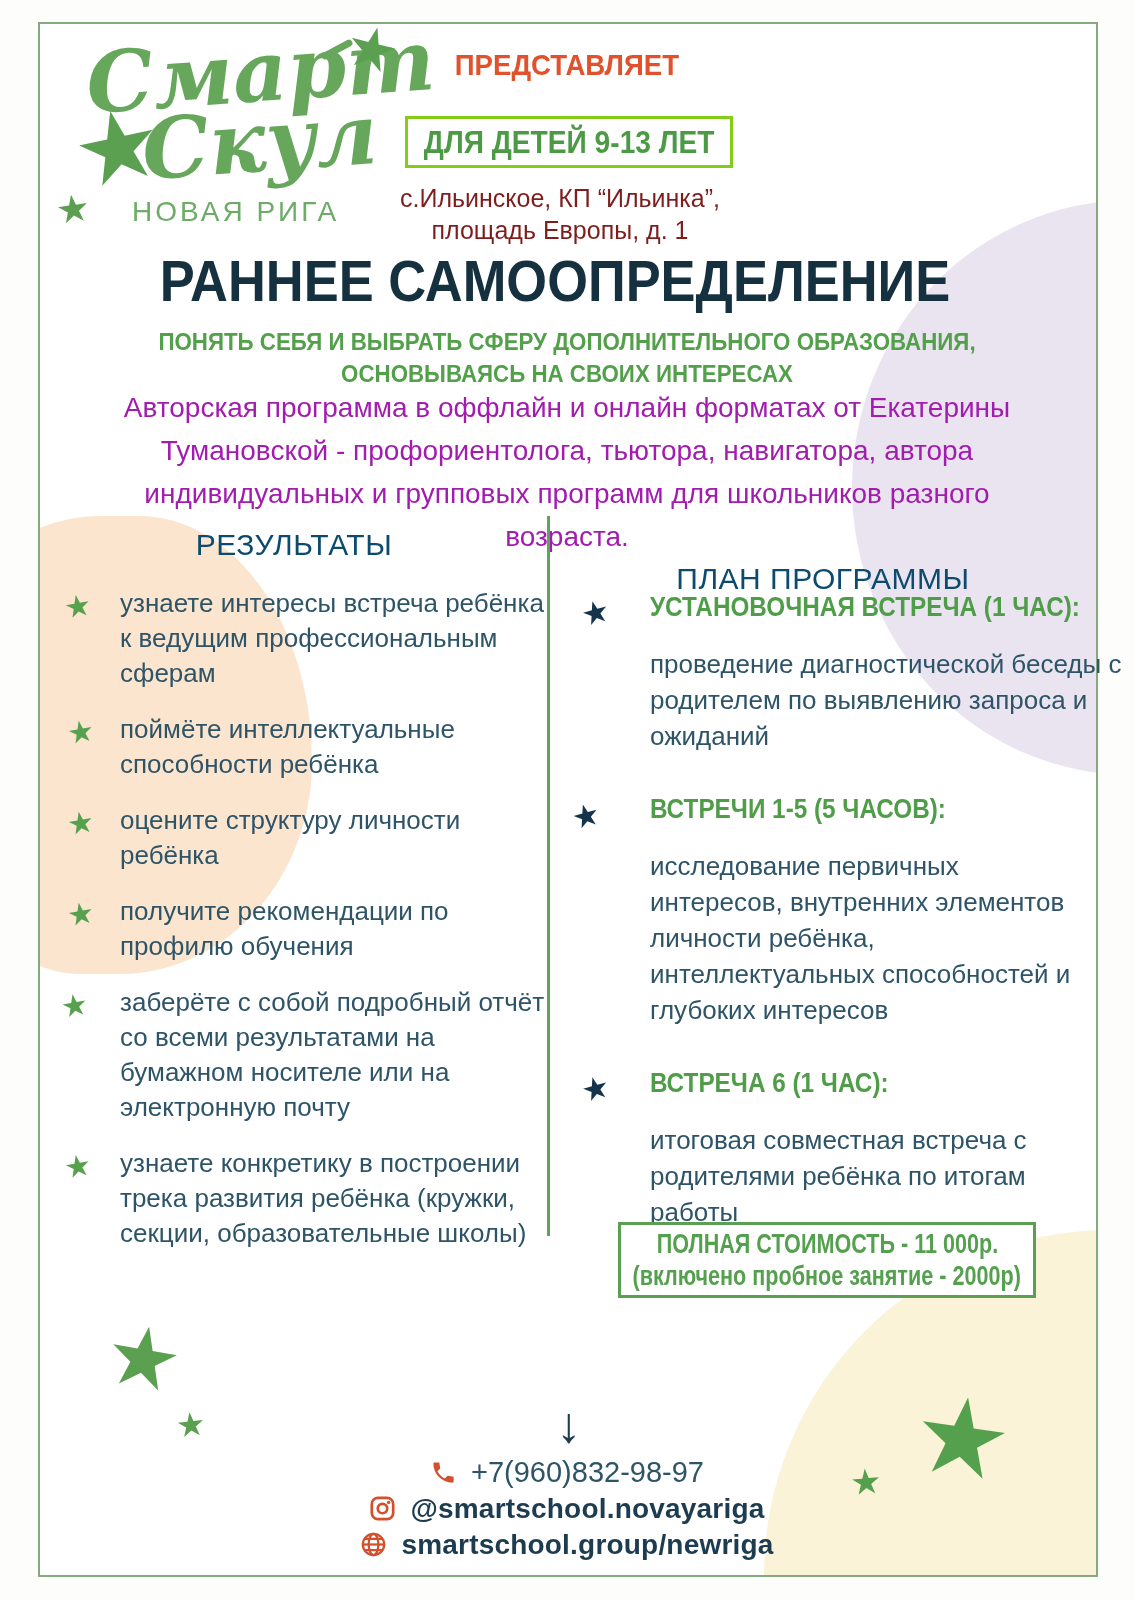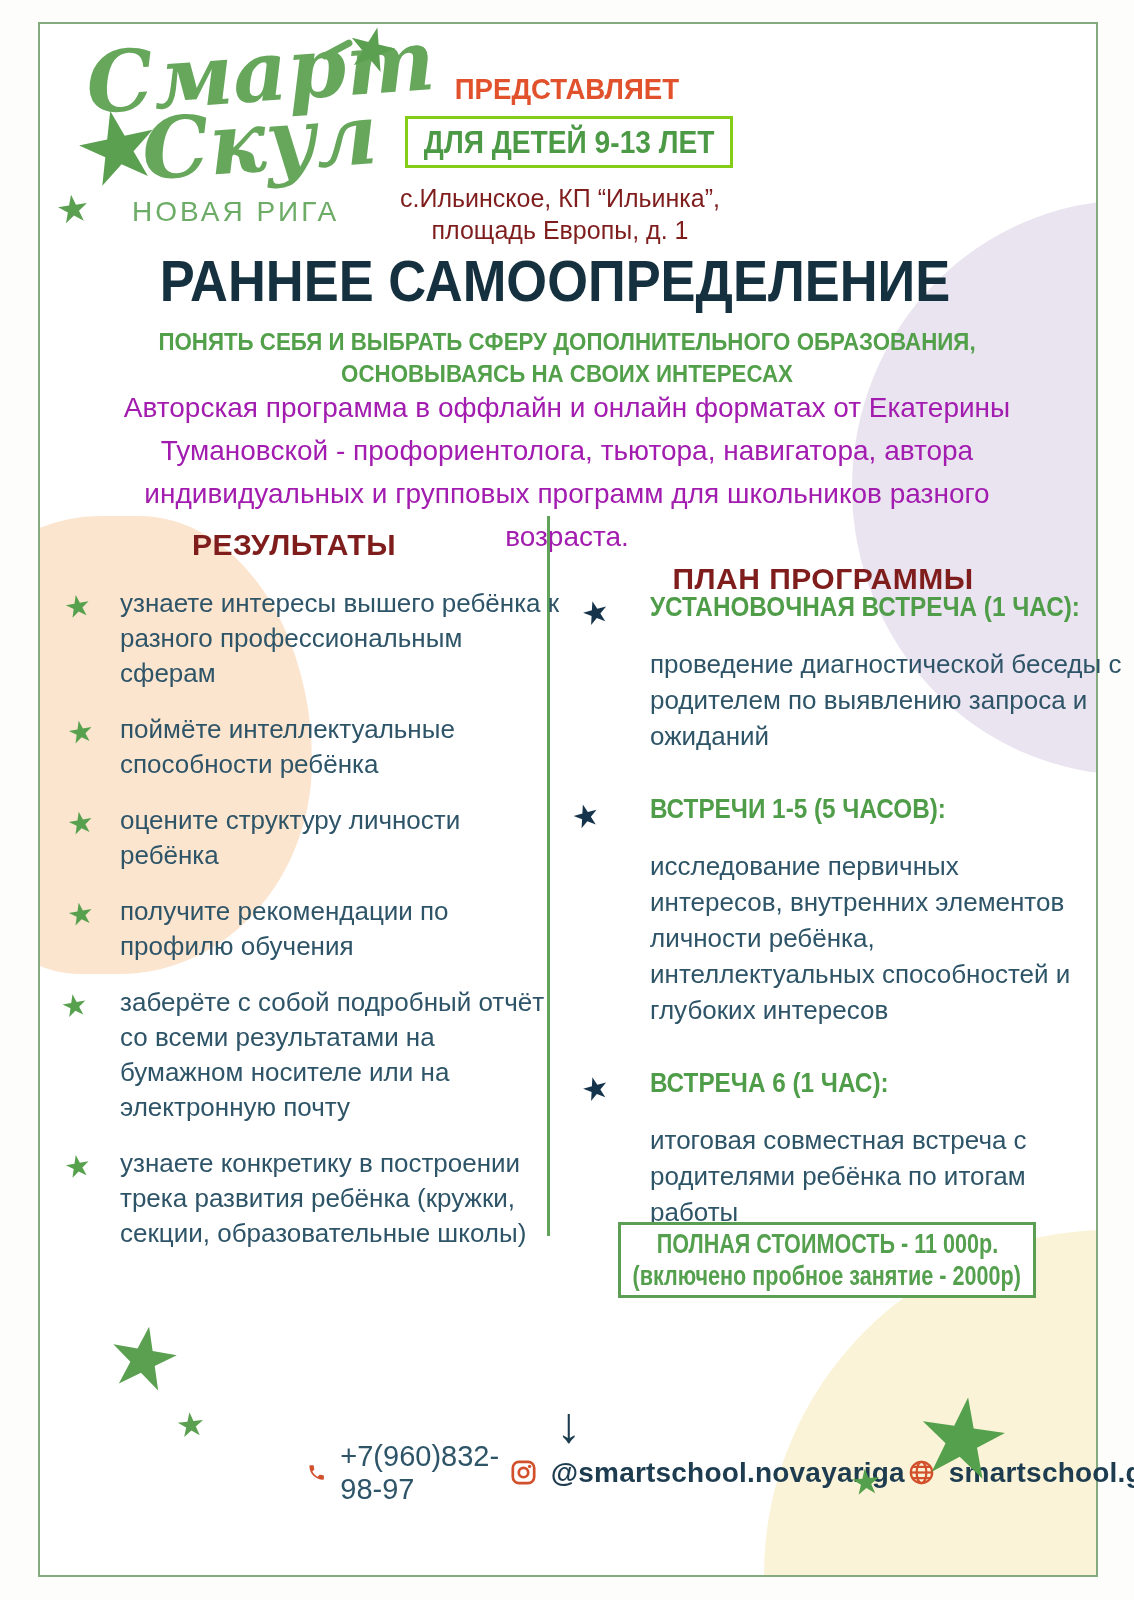--- a/index.html
+++ b/index.html
@@ -27,39 +27,39 @@
   .star-br-small{left:850px;top:1464px;font-size:35px;transform:rotate(-5deg);color:#54a04c;}
   
   .logo1,.logo2{position:absolute;z-index:2;font-family:"DejaVu Serif",serif;font-style:italic;
     font-weight:bold;color:#66a75c;transform:rotate(-4deg);}
   .logo1{left:86px;top:22px;font-size:84px;}
   .logo2{left:142px;top:92px;font-size:84px;}
   .logo-accent{position:absolute;left:320px;top:46px;width:34px;height:7px;background:#66a75c;
     border-radius:4px;transform:rotate(-28deg);z-index:2;}
   .logo-sub{position:absolute;left:132px;top:196px;z-index:2;font-size:28px;letter-spacing:3px;color:#6dac66;}
   
-  .presents{position:absolute;left:402px;top:72px;width:330px;text-align:center;z-index:2;
+  .presents{position:absolute;left:402px;top:48px;width:330px;text-align:center;z-index:2;
     color:#e0512c;font-weight:bold;font-size:30px;}
   .presents .narrow{display:inline-block;white-space:nowrap;transform:scaleX(0.92);}
   .age-badge{position:absolute;left:405px;top:116px;width:322px;height:46px;z-index:2;
     border:3px solid #84cc16;background:#fff;display:flex;align-items:center;justify-content:center;}
   .age-badge span{color:#4c9a45;font-weight:bold;font-size:32px;white-space:nowrap;
     display:inline-block;transform:scaleX(0.88);}
   .address{position:absolute;left:360px;top:182px;width:400px;z-index:2;text-align:center;
     color:#7f1d1d;font-size:25px;line-height:32px;}
   
   .title{position:absolute;left:-12px;top:248px;width:1134px;z-index:2;margin:0;text-align:center;
     color:#15303e;font-weight:bold;font-size:57px;transform:scaleX(0.92);white-space:nowrap;}
   .subtitle{position:absolute;left:0;top:326px;width:1134px;z-index:2;text-align:center;
     color:#53a04b;font-weight:bold;font-size:23px;line-height:32px;}
   .subtitle div{white-space:nowrap;transform:scaleX(0.97);}
   .intro{position:absolute;left:87px;top:386px;width:960px;z-index:2;margin:0;text-align:center;
     color:#a21caf;font-size:28px;line-height:43px;}
   
-  .col-header{position:absolute;z-index:2;font-weight:bold;color:#7f1d1d;font-size:30px;
+  .col-header{position:absolute;z-index:2;font-weight:normal;color:#0c4a6e;font-size:30px;
     text-align:center;letter-spacing:0.5px;}
   .results-header{left:40px;top:528px;width:508px;}
   .plan-header{left:548px;top:522px;width:550px;margin-top:40px;}
   .divider{position:absolute;left:547px;top:516px;width:3px;height:720px;background:#61a35a;z-index:2;}
   .results-list{position:absolute;left:70px;top:586px;width:492px;z-index:2;
     display:flex;flex-direction:column;gap:21px;}
   .r-item{display:flex;}
   .bullet-star{flex:0 0 50px;color:#57a14e;font-size:30px;line-height:35px;transform:rotate(-10deg);}
   .bullet-star::before{content:"★";}
   .r-text{flex:1;font-size:26px;line-height:35px;color:#2e5468;}
@@ -79,21 +79,21 @@
   .price-box div{color:#55a04e;font-weight:bold;font-size:27px;line-height:32px;
     white-space:nowrap;transform:scaleX(0.8);}
   .cta-box{position:absolute;left:396px;top:1330px;width:332px;height:62px;z-index:2;
     border:3px solid #73a96c;background:#fff;display:flex;flex-direction:column;
     align-items:center;justify-content:center;}
   .cta-box div{color:#df4f2b;font-weight:bold;font-size:25px;line-height:30px;
     white-space:nowrap;transform:scaleX(0.88);}
   .arrow{position:absolute;left:524px;top:1396px;width:90px;z-index:2;text-align:center;
     color:#1c3c50;font-size:50px;font-weight:bold;}
   .contacts{position:absolute;left:307px;top:1456px;width:520px;z-index:2;
-    display:flex;flex-direction:row;align-items:center;gap:3px;}
+    display:flex;flex-direction:column;align-items:center;gap:3px;}
   .contact-row{display:flex;align-items:center;gap:14px;height:33px;}
   .c-icon{width:27px;height:27px;display:block;}
   .c-phone-text{font-size:29px;color:#2e5468;}
   .c-bold{font-weight:bold;font-size:28px;color:#1d3c50;letter-spacing:0.2px;}
 </style>
 </head>
 <body>
 
 <div class="page">
 
@@ -127,21 +127,21 @@
   </div>
   <p class="intro">Авторская программа в оффлайн и онлайн форматах от Екатерины Тумановской - профориентолога, тьютора, навигатора, автора индивидуальных и групповых программ для школьников разного возраста.</p>
 
   <div class="col-header results-header">РЕЗУЛЬТАТЫ</div>
   <div class="col-header plan-header">ПЛАН ПРОГРАММЫ</div>
   <div class="divider"></div>
 
   <div class="results-list">
     <div class="r-item">
       <span class="bullet-star"></span>
-      <div class="r-text">узнаете интересы вышего ребёнка к разного профессиональным сферам</div>
+      <div class="r-text">узнаете интересы встреча ребёнка к ведущим профессиональным сферам</div>
     </div>
     <div class="r-item">
       <span class="bullet-star"></span>
       <div class="r-text">поймёте интеллектуальные способности ребёнка</div>
     </div>
     <div class="r-item">
       <span class="bullet-star"></span>
       <div class="r-text">оцените структуру личности ребёнка</div>
     </div>
     <div class="r-item">

